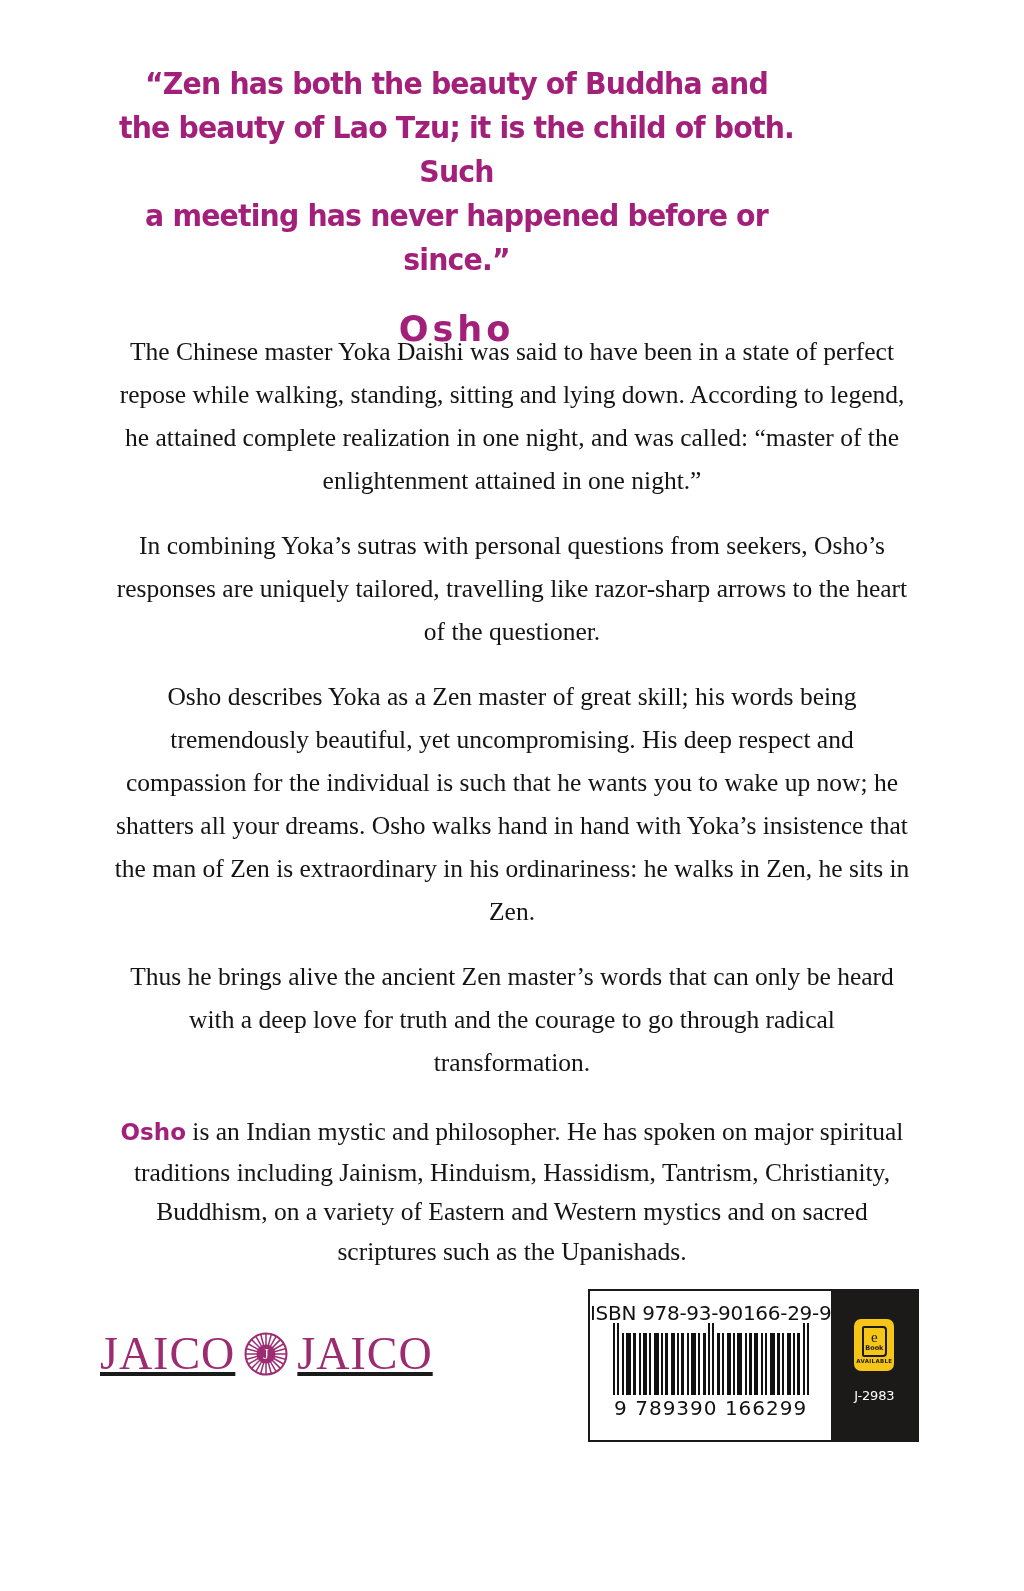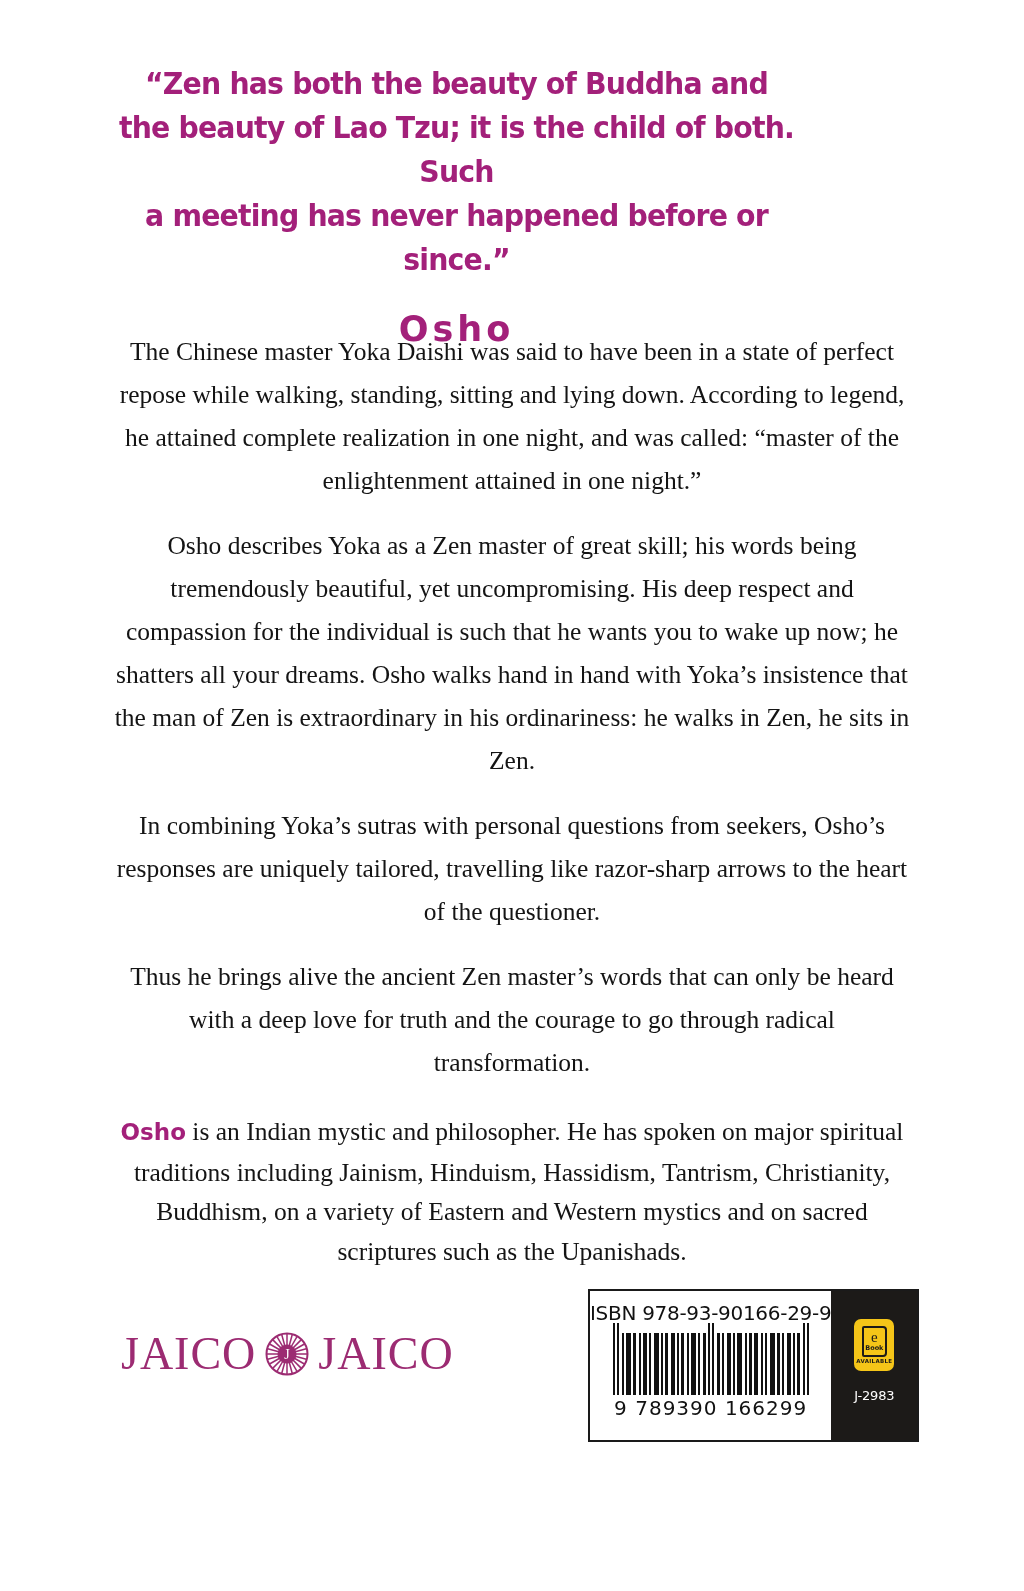--- a/index.html
+++ b/index.html
@@ -85,23 +85,24 @@
     font-family: "DejaVu Sans", "Liberation Sans", sans-serif;
     font-weight: bold;
     font-size: 23px;
     color: #a3207a;
     letter-spacing: 0px;
   }
 
   
   .publisher {
     position: absolute;
-    left: 121px;
+    left: 100px;
     top: 1331px;
     width: 400px;
+    text-decoration: underline;
   }
   .pub-logo-row {
     display: flex;
     align-items: center;
     justify-content: flex-start;
     gap: 9px;
   }
   .pub-word {
     font-family: "Liberation Serif", "DejaVu Serif", serif;
     font-size: 46px;
@@ -261,22 +262,22 @@
 
   <div class="quote-block">
     <div class="quote-text">“Zen has both the beauty of Buddha and
 the beauty of Lao Tzu; it is the child of both. Such
 a meeting has never happened before or since.”</div>
     <div class="quote-attrib">Osho</div>
   </div>
 
   <div class="body-copy">
     <p>The Chinese master Yoka Daishi was said to have been in a state of perfect repose while walking, standing, sitting and lying down. According to legend, he attained complete realization in one night, and was called: “master of the enlightenment attained in one night.”</p>
+    <p>In combining Yoka’s sutras with personal questions from seekers, Osho’s responses are uniquely tailored, travelling like razor-sharp arrows to the heart of the questioner.</p>
     <p>Osho describes Yoka as a Zen master of great skill; his words being tremendously beautiful, yet uncompromising. His deep respect and compassion for the individual is such that he wants you to wake up now; he shatters all your dreams. Osho walks hand in hand with Yoka’s insistence that the man of Zen is extraordinary in his ordinariness: he walks in Zen, he sits in Zen.</p>
-    <p>In combining Yoka’s sutras with personal questions from seekers, Osho’s responses are uniquely tailored, travelling like razor-sharp arrows to the heart of the questioner.</p>
     <p>Thus he brings alive the ancient Zen master’s words that can only be heard with a deep love for truth and the courage to go through radical transformation.</p>
   </div>
 
   <div class="bio"><span class="bio-name">Osho</span><span> is an Indian mystic and philosopher. He has spoken on major spiritual traditions including Jainism, Hinduism, Hassidism, Tantrism, Christianity, Buddhism, on a variety of Eastern and Western mystics and on sacred scriptures such as the Upanishads.</span></div>
 
   <div class="publisher">
     <div class="pub-logo-row">
       <span class="pub-word">JAICO</span>
       <span class="pub-mark">
         <svg width="44" height="44" viewBox="0 0 44 44" aria-hidden="true">

